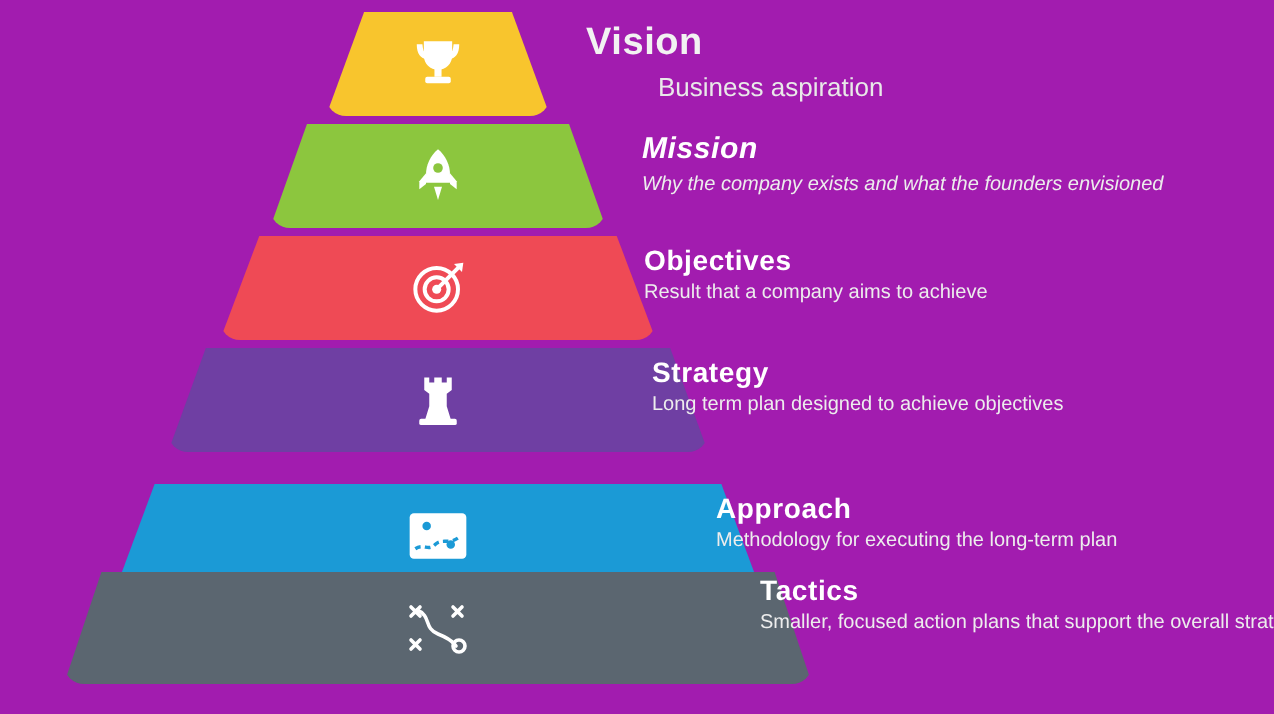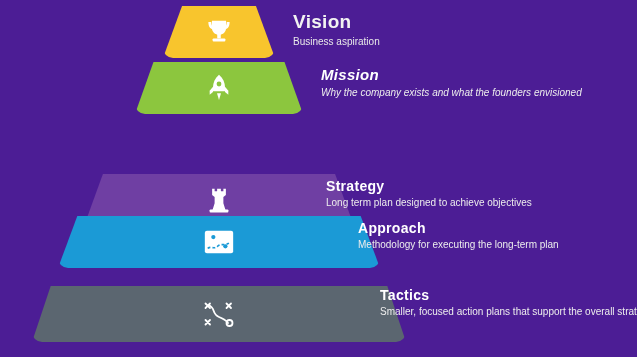--- a/index.html
+++ b/index.html
@@ -10,21 +10,21 @@
   body {
     width: 637px;
     height: 357px;
     overflow: hidden;
     font-family: "Liberation Sans", sans-serif;
   }
   #stage {
     position: relative;
     width: 637px;
     height: 357px;
-    background: #4c1d95;
+    background: #a21caf;
   }
 
   .level {
     position: absolute;
     display: flex;
     align-items: center;
   }
 
   .band {
     position: absolute;
@@ -69,21 +69,21 @@
   
   #lvl-1 .band {
     width: 112px; height: 52px;
     background: #f8c52d;
     clip-path: polygon(17% 0%, 83% 0%, 100% 100%, 0% 100%);
     border-radius: 10px;
   }
   #lvl-1 { left: 163px; top: 6px; width: 112px; height: 52px; }
   #lvl-1 .label-block { left: 130px; top: 6px; width: 220px; }
   #lvl-1 .lvl-title { font-size: 19px; color: #f2f2f2; }
-  #lvl-1 .lvl-desc { font-size: 10px; color: #e9e9e9; }
+  #lvl-1 .lvl-desc { font-size: 13px; color: #e9e9e9; margin-left: 36px; }
 
   
   #lvl-2 { left: 135px; top: 62px; width: 168px; height: 52px; font-style: italic; }
   #lvl-2 .band {
     width: 168px; height: 52px;
     background: #8cc63e;
     clip-path: polygon(11% 0%, 89% 0%, 100% 100%, 0% 100%);
     border-radius: 10px;
   }
   #lvl-2 .label-block { left: 186px; top: 5px; width: 340px; }
@@ -108,21 +108,21 @@
     width: 270px; height: 52px;
     background: #6f3fa3;
     clip-path: polygon(7% 0%, 93% 0%, 100% 100%, 0% 100%);
     border-radius: 10px;
   }
   #lvl-4 .label-block { left: 242px; top: 5px; width: 320px; }
   #lvl-4 .lvl-title { font-size: 14px; }
   #lvl-4 .lvl-desc { font-size: 10px; color: #ededed; }
 
   
-  #lvl-5 { left: 58px; top: 216px; width: 322px; height: 40px; }
+  #lvl-5 { left: 58px; top: 242px; width: 322px; height: 40px; }
   #lvl-5 .band {
     width: 322px; height: 52px;
     background: #1b9ad6;
     clip-path: polygon(6% 0%, 94% 0%, 100% 100%, 0% 100%);
     border-radius: 10px;
   }
   #lvl-5 .label-block { left: 300px; top: 5px; width: 320px; }
   #lvl-5 .lvl-title { font-size: 14px; }
   #lvl-5 .lvl-desc { font-size: 10px; color: #ededed; }
 
@@ -176,20 +176,39 @@
           </g>
         </svg>
       </span>
     </div>
     <div class="label-block right">
       <div class="lvl-title">Mission</div>
       <div class="lvl-desc">Why the company exists and what the founders envisioned</div>
     </div>
   </div>
 
+  <div class="level" id="lvl-3">
+    <div class="band">
+      <span class="icon-wrap">
+        <svg width="32" height="32" viewBox="0 0 48 48">
+          <g fill="none" stroke="#ffffff" stroke-width="3">
+            <circle cx="23" cy="25" r="16"></circle>
+            <circle cx="23" cy="25" r="9"></circle>
+          </g>
+          <circle cx="23" cy="25" r="3.4" fill="#ffffff"></circle>
+          <path d="M23 25L40 8" stroke="#ffffff" stroke-width="3" fill="none"></path>
+          <path d="M36 6l7-1-1 7z" fill="#ffffff"></path>
+        </svg>
+      </span>
+    </div>
+    <div class="label-block right">
+      <div class="lvl-title">Objectives</div>
+      <div class="lvl-desc">Result that a company aims to achieve</div>
+    </div>
+  </div>
 
   <div class="level" id="lvl-4">
     <div class="band">
       <span class="icon-wrap">
         <svg width="30" height="32" viewBox="0 0 48 48">
           <g fill="#ffffff">
             <path d="M13 6h4v4h4V6h6v4h4V6h4v10l-4 3v10l4 13H13l4-13V19l-4-3z"></path>
             <rect x="9" y="39" width="30" height="5" rx="1.5"></rect>
           </g>
         </svg>

